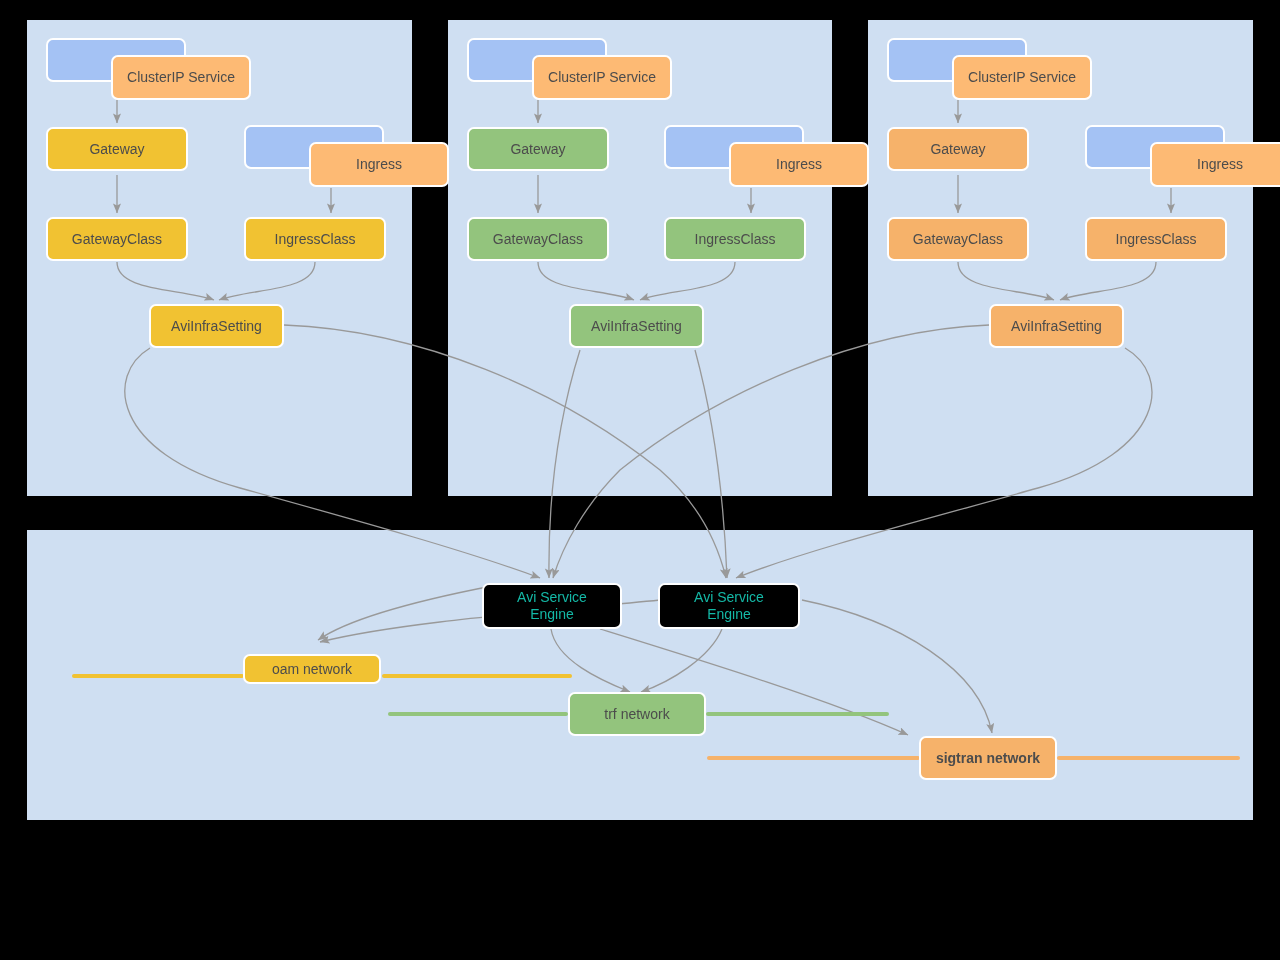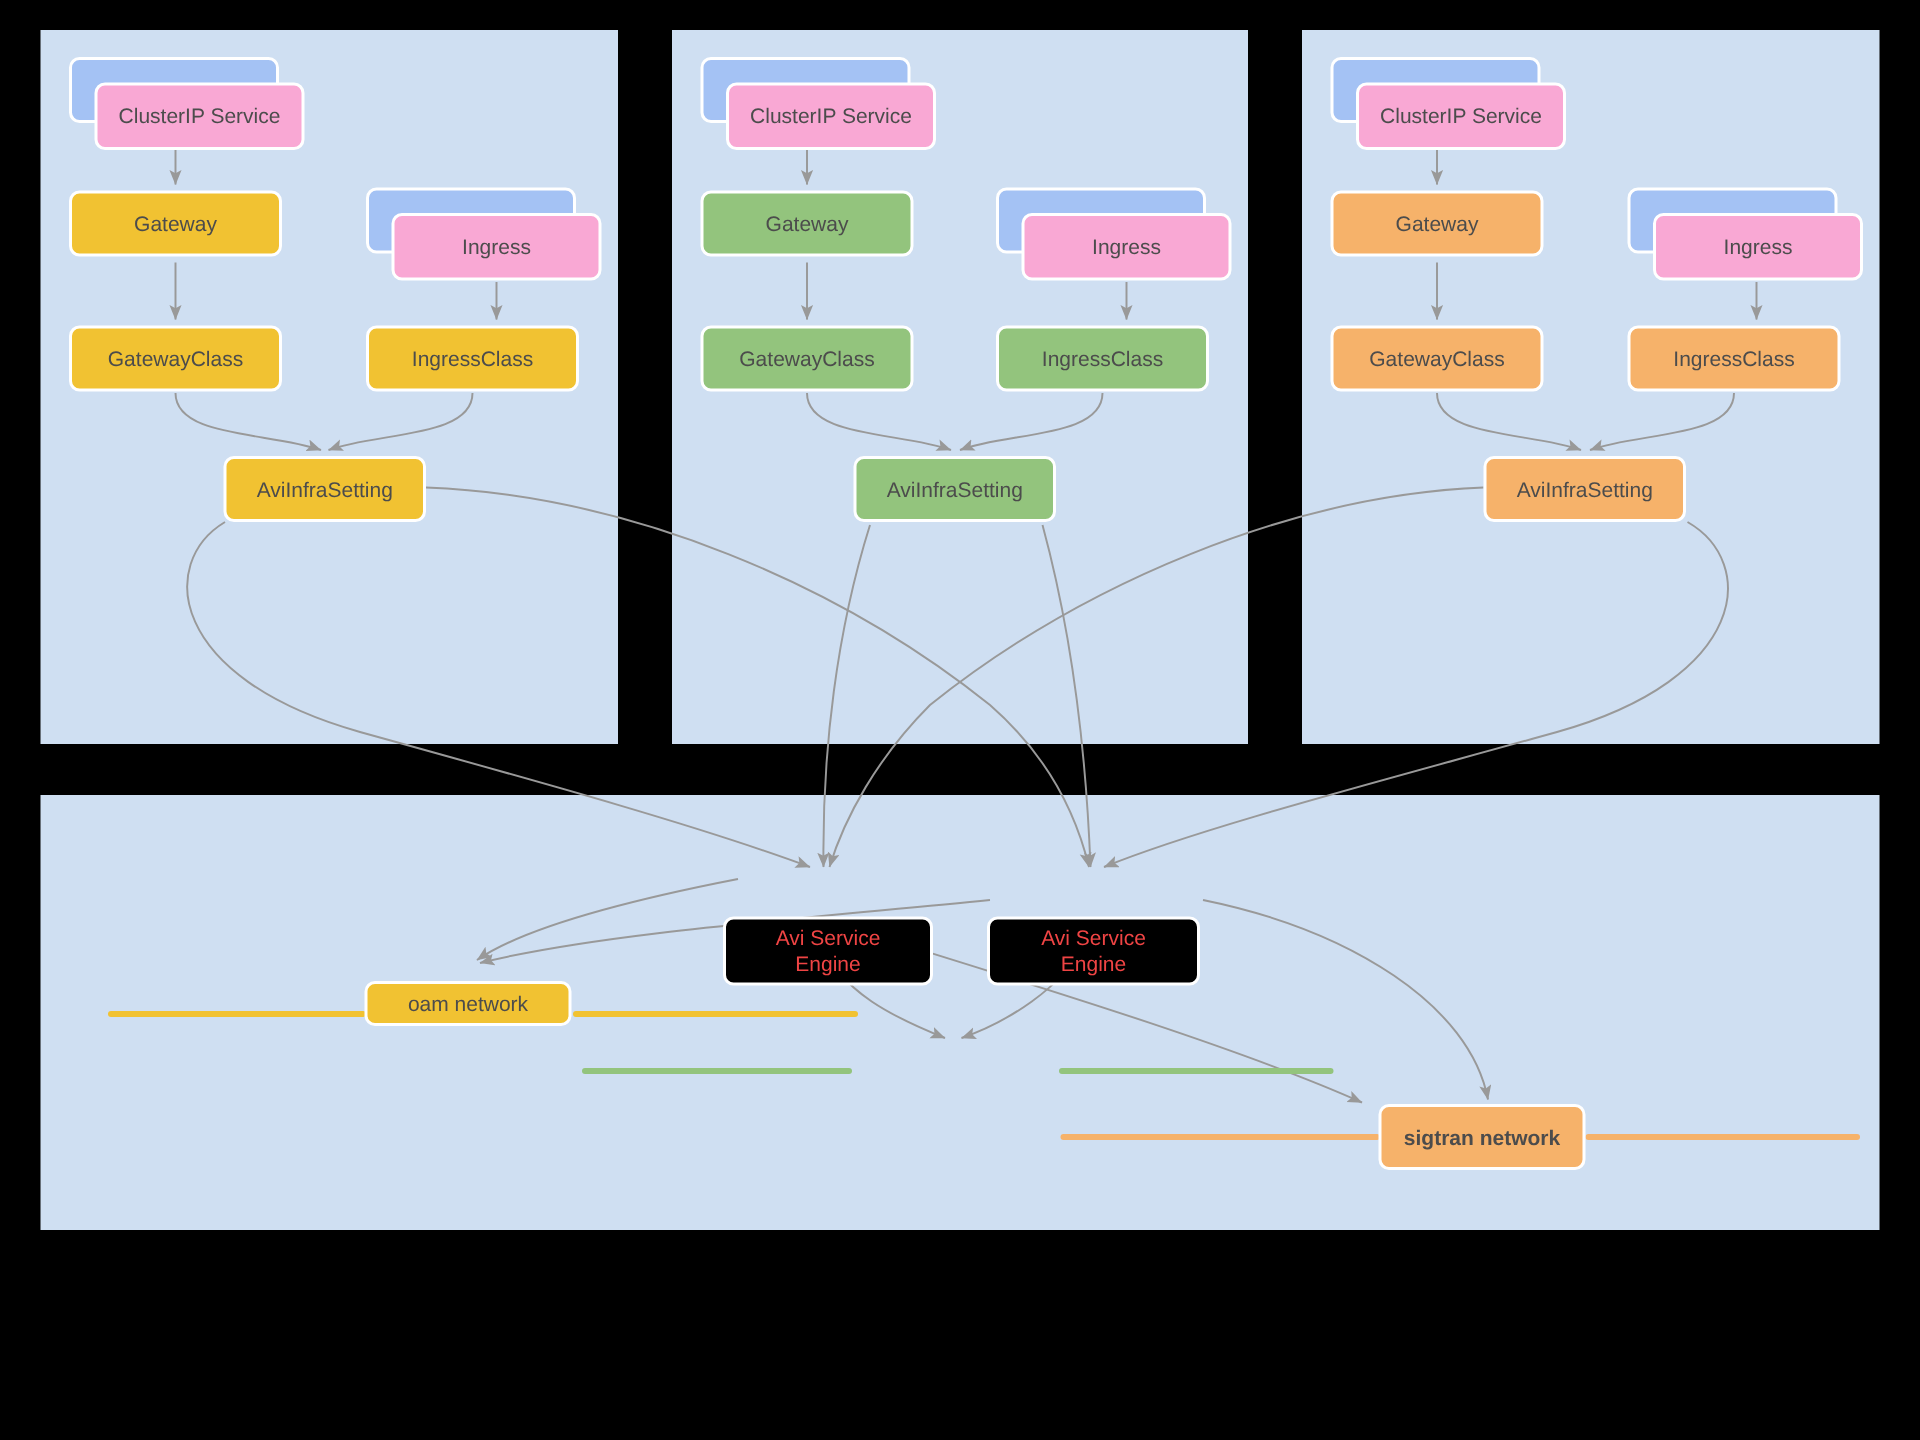--- a/index.html
+++ b/index.html
@@ -46,25 +46,25 @@
     display: flex;
     align-items: center;
     justify-content: center;
     text-align: center;
     font-size: 14px;
     color: #4c4c4c;
     line-height: 1.18;
     z-index: 5;
   }
 
-  .node.blue     { background: #f9a8d4; }
+  .node.blue     { background: #fdba74; margin-left: 48px; }
   .node.yellow   { background: #f1c232; }
   .node.green    { background: #93c47d; }
   .node.orange   { background: #f6b26a; }
-  .node.black    { background: #000000; color: #ef4444; margin-top: 28px; }
+  .node.black    { background: #000000; color: #14b8a6; }
 
   
   .stack-back {
     position: absolute;
     box-sizing: border-box;
     background: #a4c2f4;
     border: 2px solid #ffffff;
     border-radius: 7px;
     z-index: 4;
   }
@@ -229,18 +229,21 @@
 
   <div class="node black" style="left:658px; top:583px; width:142px; height:46px; flex-direction:column;">
     <span>Avi Service</span>
     <span>Engine</span>
   </div>
 
   <div class="node yellow" style="left:243px; top:654px; width:138px; height:30px;">
     <span>oam network</span>
   </div>
 
+  <div class="node green" style="left:568px; top:692px; width:138px; height:44px;">
+    <span>trf network</span>
+  </div>
 
   <div class="node orange" style="left:919px; top:736px; width:138px; height:44px;font-weight:bold;">
     <span>sigtran network</span>
   </div>
 
 </div>
 
 </body></html>

